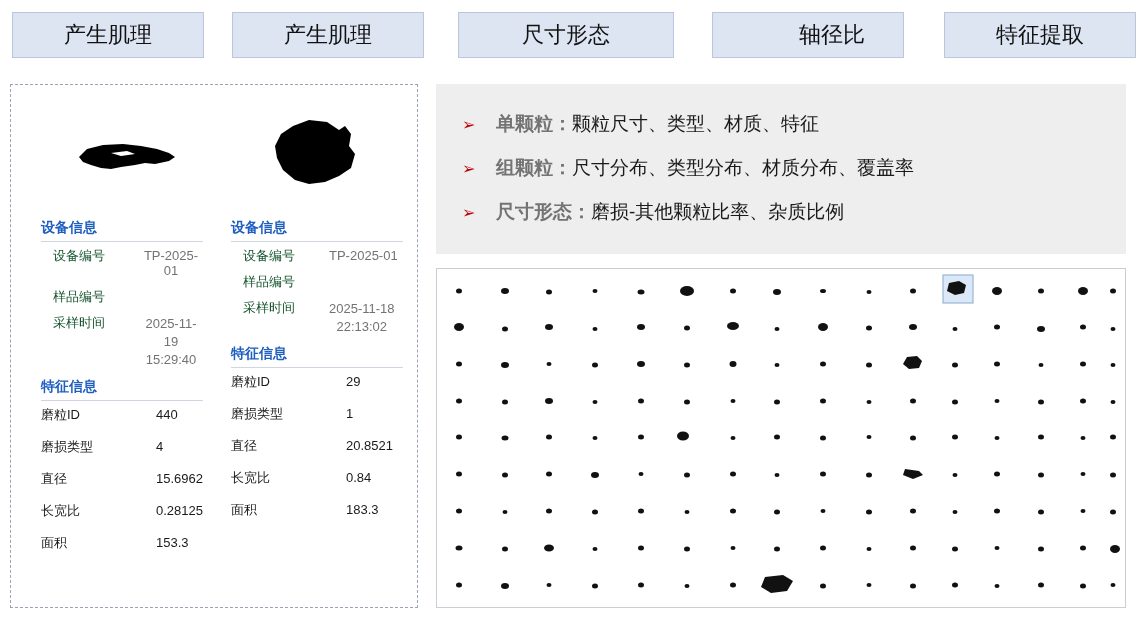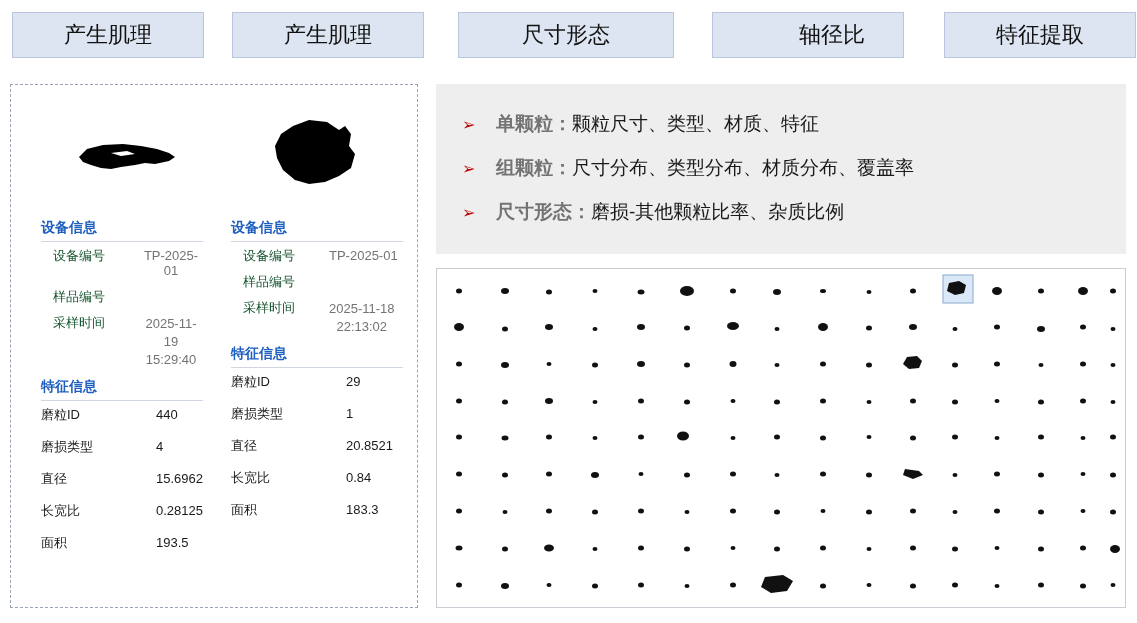--- a/index.html
+++ b/index.html
@@ -233,21 +233,21 @@
       <div class="kv2">
         <span class="k">直径</span>
         <span class="v">15.6962</span>
       </div>
       <div class="kv2">
         <span class="k">长宽比</span>
         <span class="v">0.28125</span>
       </div>
       <div class="kv2">
         <span class="k">面积</span>
-        <span class="v">193.5</span>
+        <span class="v">153.3</span>
       </div>
     </div>
 
     <div class="pcard pcard-right">
       <div class="shape-box">
         <svg class="shape-svg" width="120" height="86" viewBox="0 0 120 86">
           <path fill="#000000" d="M36,12 L52,6 L70,8 L82,16 L88,12 L94,20 L92,32 L98,40 L94,54 L82,62 L68,68 L52,70 L38,66 L26,56 L20,44 L18,32 L24,20 Z"></path>
         </svg>
       </div>
 

